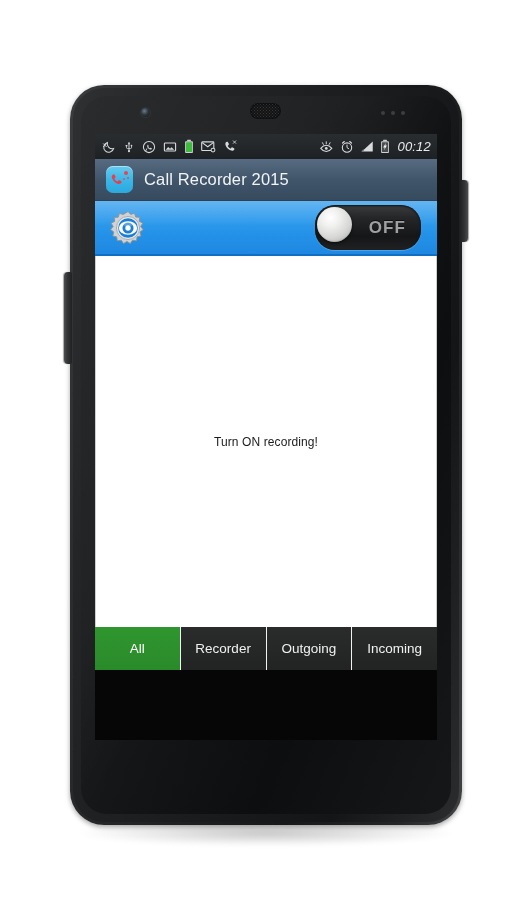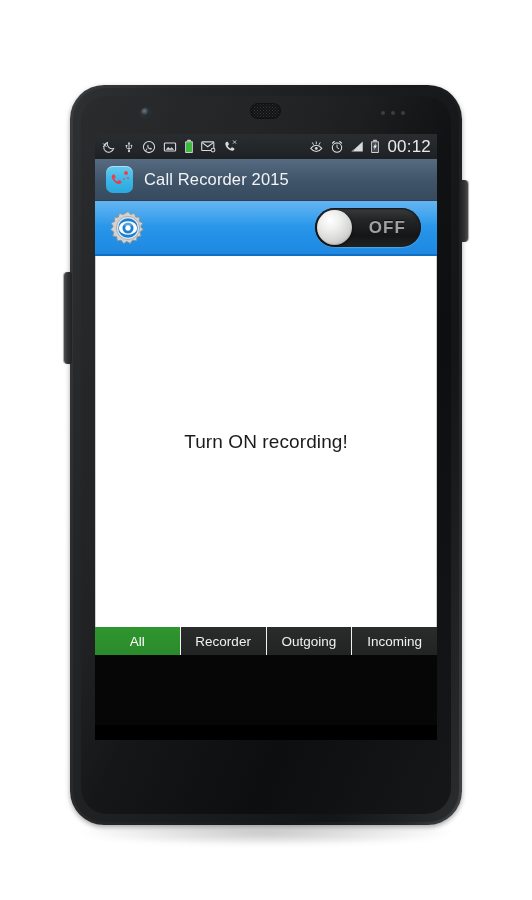--- a/index.html
+++ b/index.html
@@ -123,25 +123,26 @@
     display: flex;
     align-items: center;
     padding: 0 6px 0 7px;
     box-sizing: border-box;
   }
   .sb-left { display: flex; align-items: center; gap: 7px; flex: 1; }
   .sb-right { display: flex; align-items: center; gap: 6px; }
   .sb-ico { display: block; }
   .sb-clock {
     color: #e8eaec;
-    font-size: 17px;
+    font-size: 13px;
     letter-spacing: 0.2px;
     line-height: 1;
     padding-left: 1px;
     font-family: "Liberation Sans", sans-serif;
+    font-style: italic;
   }
 
   
   .titlebar {
     position: relative;
     height: 42px;
     background: linear-gradient(180deg, #4a6078 0%, #44596f 30%, #3d5166 70%, #374a5e 100%);
     display: flex;
     align-items: center;
     padding-left: 11px;
@@ -201,21 +202,21 @@
     content: "";
     position: absolute;
     left: 0; top: 0; right: 0; height: 48%;
     background: linear-gradient(180deg, rgba(255,255,255,0.20), rgba(255,255,255,0));
     pointer-events: none;
   }
   .settings-icon { position: relative; width: 38px; height: 38px; z-index: 2; }
 
   .switch {
     position: relative;
-    width: 106px; height: 39px;
+    width: 106px; height: 45px;
     border-radius: 20px;
     background: linear-gradient(180deg, #3a3c3e 0%, #242628 28%, #151617 70%, #1f2123 100%);
     box-shadow: inset 0 1px 2px rgba(0,0,0,0.75), 0 1px 1px rgba(255,255,255,0.22);
     z-index: 2;
     display: flex;
     align-items: center;
     justify-content: flex-end;
   }
   .switch-label {
     color: #9ea0a2;
@@ -240,28 +241,28 @@
     background: #ffffff;
     display: flex;
     align-items: center;
     justify-content: center;
     border-left: 1px solid #cfcfcf;
     border-right: 1px solid #cfcfcf;
     box-sizing: border-box;
   }
   .empty-msg {
     color: #1b1b1b;
-    font-size: 19px;
+    font-size: 12px;
     letter-spacing: 0.1px;
   }
 
   
   .tabbar {
     display: flex;
-    height: 28px;
+    height: 43px;
     background: #7f1d1d;
     border-radius: 13px;
   }
   .tab {
     flex: 1;
     display: flex;
     align-items: center;
     justify-content: center;
     color: #f0f0f0;
     font-size: 13.5px;

